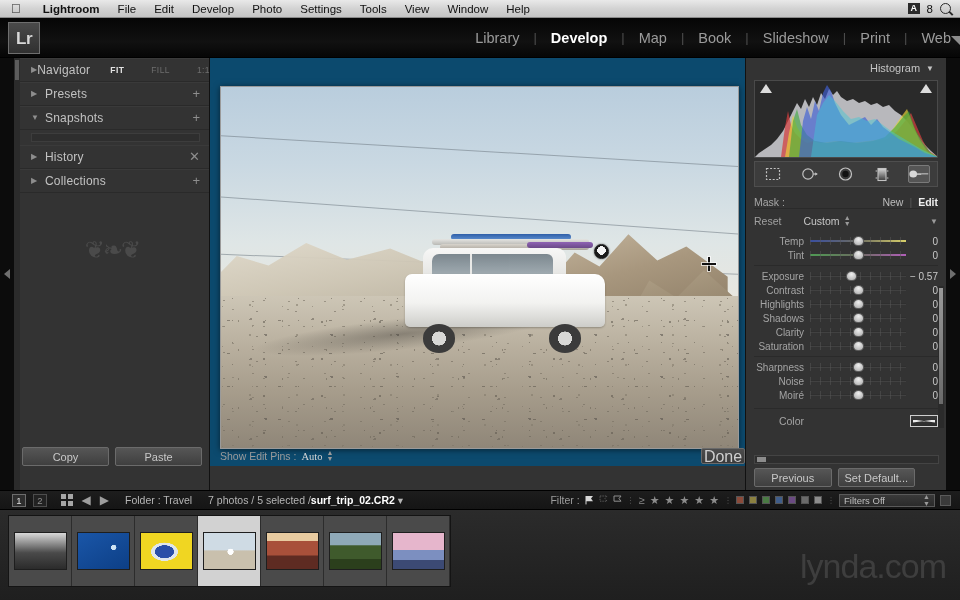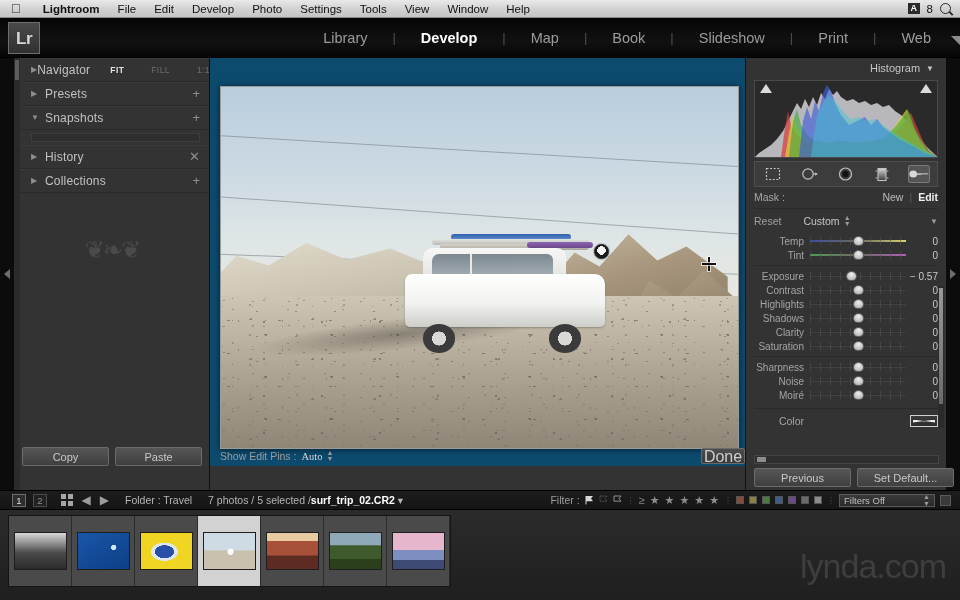--- a/index.html
+++ b/index.html
@@ -39,21 +39,21 @@
   }
   .lr-badge {
     width:32px; height:32px; margin-left:8px; border:1px solid #6e6e6e;
     background:linear-gradient(180deg,#4a4a4a,#303030);
     color:#d8d8d8; font-size:17px; font-weight:bold; text-align:center; line-height:31px;
     letter-spacing:-.5px;
   }
   .id-txt { margin-left:10px; line-height:1.05; }
   .id-small { font-size:8.5px; color:#7d7d7d; letter-spacing:.6px; }
   .id-big { font-size:19px; color:#e6e6e6; letter-spacing:.2px; font-weight:normal; }
-  .modules { margin-left:auto; display:flex; align-items:center; padding-right:20px; gap:16px; }
+  .modules { margin-left:auto; display:flex; align-items:center; padding-right:0; gap:5px; }
   .modules .mod { color:#9b9b9b; font-size:14.5px; padding:0 9px; white-space:nowrap; }
   .modules .mod.active { color:#fff; font-weight:bold; }
   .modules .sep { color:#4e4e4e; font-size:13px; }
   .tri-tab { position:absolute; right:0; top:18px; width:0;height:0;
     border-left:9px solid transparent; border-top:9px solid #8d8d8d; }
 
   
   .work { position:absolute; left:0; top:58px; width:960px; height:432px; background:#0b0b0b; }
 
   
@@ -186,21 +186,21 @@
   .histo { margin:2px 8px 0 8px; height:78px; background:#2a2a2a; border:1px solid #4a4a4a;
     position:relative; overflow:hidden; }
   .histo svg { position:absolute; left:0; top:0; }
   .clip-tri { position:absolute; top:3px; width:0;height:0;
     border-left:6px solid transparent;border-right:6px solid transparent;border-bottom:9px solid #dcdcdc; }
   .rgbline { text-align:center; font-size:9.5px; color:#9e9e9e; padding:1px 0 2px; letter-spacing:.3px; }
   .rgbline b { color:#e2e2e2; font-weight:normal; }
   .toolstrip { margin:3px 8px 0 8px; height:26px; background:#3c3c3c; border:1px solid #4e4e4e;
     display:flex; align-items:center; justify-content:space-around; }
   .tool { width:22px; height:18px; display:flex; align-items:center; justify-content:center; }
-  .mask-row { margin:4px 8px 0 8px; height:18px; display:flex; align-items:flex-start;
+  .mask-row { margin:4px 8px 0 8px; height:18px; display:flex; align-items:flex-end;
     font-size:10.5px; color:#a6a6a6; border-bottom:1px solid #2a2a2a; }
   .mask-row .rr { margin-left:auto; display:flex; gap:6px; align-items:center; }
   .mask-row .rr .new { color:#bdbdbd;margin-left:18px; }
   .mask-row .rr .edit { color:#efefef; font-weight:bold; }
   .mask-row .rr .bar { color:#585858; }
   .reset-row { margin:4px 8px 0 8px; height:16px; display:flex; align-items:center;
     font-size:10.5px; color:#a0a0a0; }
   .reset-row .custom { margin-left:22px; color:#c6c6c6; }
   .reset-row .caret { margin-left:auto; font-size:8px; color:#9a9a9a; }
   .sliders { margin:2px 8px 0 8px; }
@@ -227,21 +227,21 @@
     background:linear-gradient(180deg,#3a3a3a,#2c2c2c); position:relative; }
   .swatch::after{content:"";position:absolute;left:2px;right:2px;top:4px;height:3px;
     background:#ececec; clip-path:polygon(0 0,100% 100%,100% 0,0 100%);}
   .r-scroll { position:absolute; right:2px; top:228px; width:6px; height:142px;
     background:#2b2b2b; }
   .r-thumb { position:absolute; right:3px; top:230px; width:4px; height:116px;
     background:linear-gradient(180deg,#9a9a9a,#6a6a6a); }
   .rp-minibar { position:absolute; left:8px; bottom:26px; width:185px; height:9px;
     background:#2e2e2e; border:1px solid #444; }
   .rp-minibar .mb { position:absolute; top:1px; width:9px; height:5px; background:#8c8c8c; }
-  .rp-buttons { position:absolute; left:8px; bottom:3px; width:200px; display:flex; gap:6px; }
+  .rp-buttons { position:absolute; left:8px; bottom:3px; width:161px; display:flex; gap:6px; }
 
   
   .fsbar { position:absolute; left:0; top:490px; width:960px; height:19px;
     background:linear-gradient(180deg,#1d1d1d,#151515); border-top:1px solid #000;
     display:flex; align-items:center; font-size:10.5px; color:#9d9d9d; }
   .fs-pg { width:14px; height:13px; margin-left:12px; text-align:center; line-height:12px;
     font-size:9.5px; color:#ddd; border:1px solid #6d6d6d; background:#2e2e2e; }
   .fs-pg.alt { color:#8d8d8d; border-color:#4d4d4d; background:#222; margin-left:7px; }
   .grid-ic { display:inline-grid; grid-template-columns:repeat(2,5px); grid-gap:1.5px; margin-left:14px; }
   .grid-ic i { width:5px; height:5px; background:#a6a6a6; display:block; }

